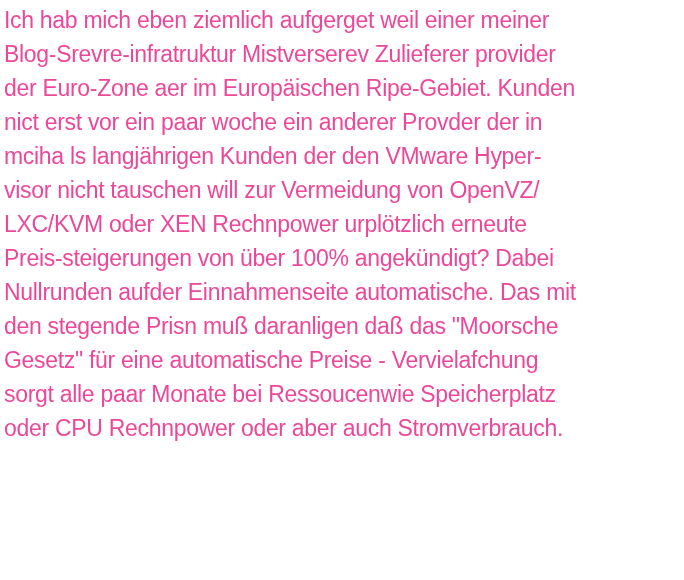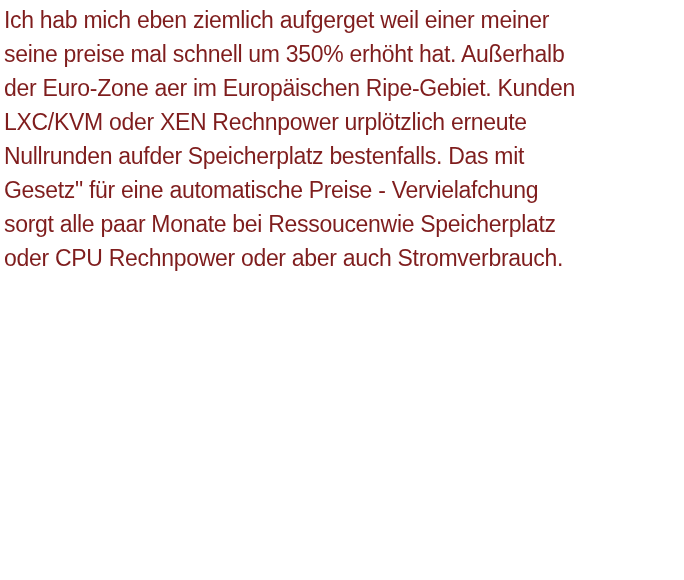--- a/index.html
+++ b/index.html
@@ -14,34 +14,39 @@
   }
   .page {
     box-sizing: border-box;
     width: 684px;
     height: 580px;
     padding: 3px 0 0 4px;
     font-family: "Liberation Sans", sans-serif;
     font-size: 23px;
     letter-spacing: -0.3px;
     line-height: 34px;
-    color: #7f1d1d;
+    color: #ec4899;
     background: #ffffff;
   }
   .line {
     height: 34px;
     white-space: pre;
     overflow: visible;
   }
 </style>
 </head>
 <body>
 
 <div class="page">
   <div class="line">Ich hab mich eben ziemlich aufgerget weil einer meiner</div>
-  <div class="line">seine preise mal schnell um 350% erhöht hat. Außerhalb</div>
+  <div class="line">Blog-Srevre-infratruktur Mistverserev Zulieferer provider</div>
   <div class="line">der Euro-Zone aer im Europäischen Ripe-Gebiet. Kunden</div>
+  <div class="line">nict erst vor ein paar woche ein anderer Provder der in</div>
+  <div class="line">mciha ls langjährigen Kunden der den VMware Hyper-</div>
+  <div class="line">visor nicht tauschen will zur Vermeidung von OpenVZ/</div>
   <div class="line">LXC/KVM oder XEN Rechnpower urplötzlich erneute</div>
-  <div class="line">Nullrunden aufder Speicherplatz bestenfalls. Das mit</div>
+  <div class="line">Preis-steigerungen von über 100% angekündigt? Dabei</div>
+  <div class="line">Nullrunden aufder Einnahmenseite automatische. Das mit</div>
+  <div class="line">den stegende Prisn muß daranligen daß das "Moorsche</div>
   <div class="line">Gesetz" für eine automatische Preise - Vervielafchung</div>
   <div class="line">sorgt alle paar Monate bei Ressoucenwie Speicherplatz</div>
   <div class="line">oder CPU Rechnpower oder aber auch Stromverbrauch.</div>
 </div>
 
 </body></html>

